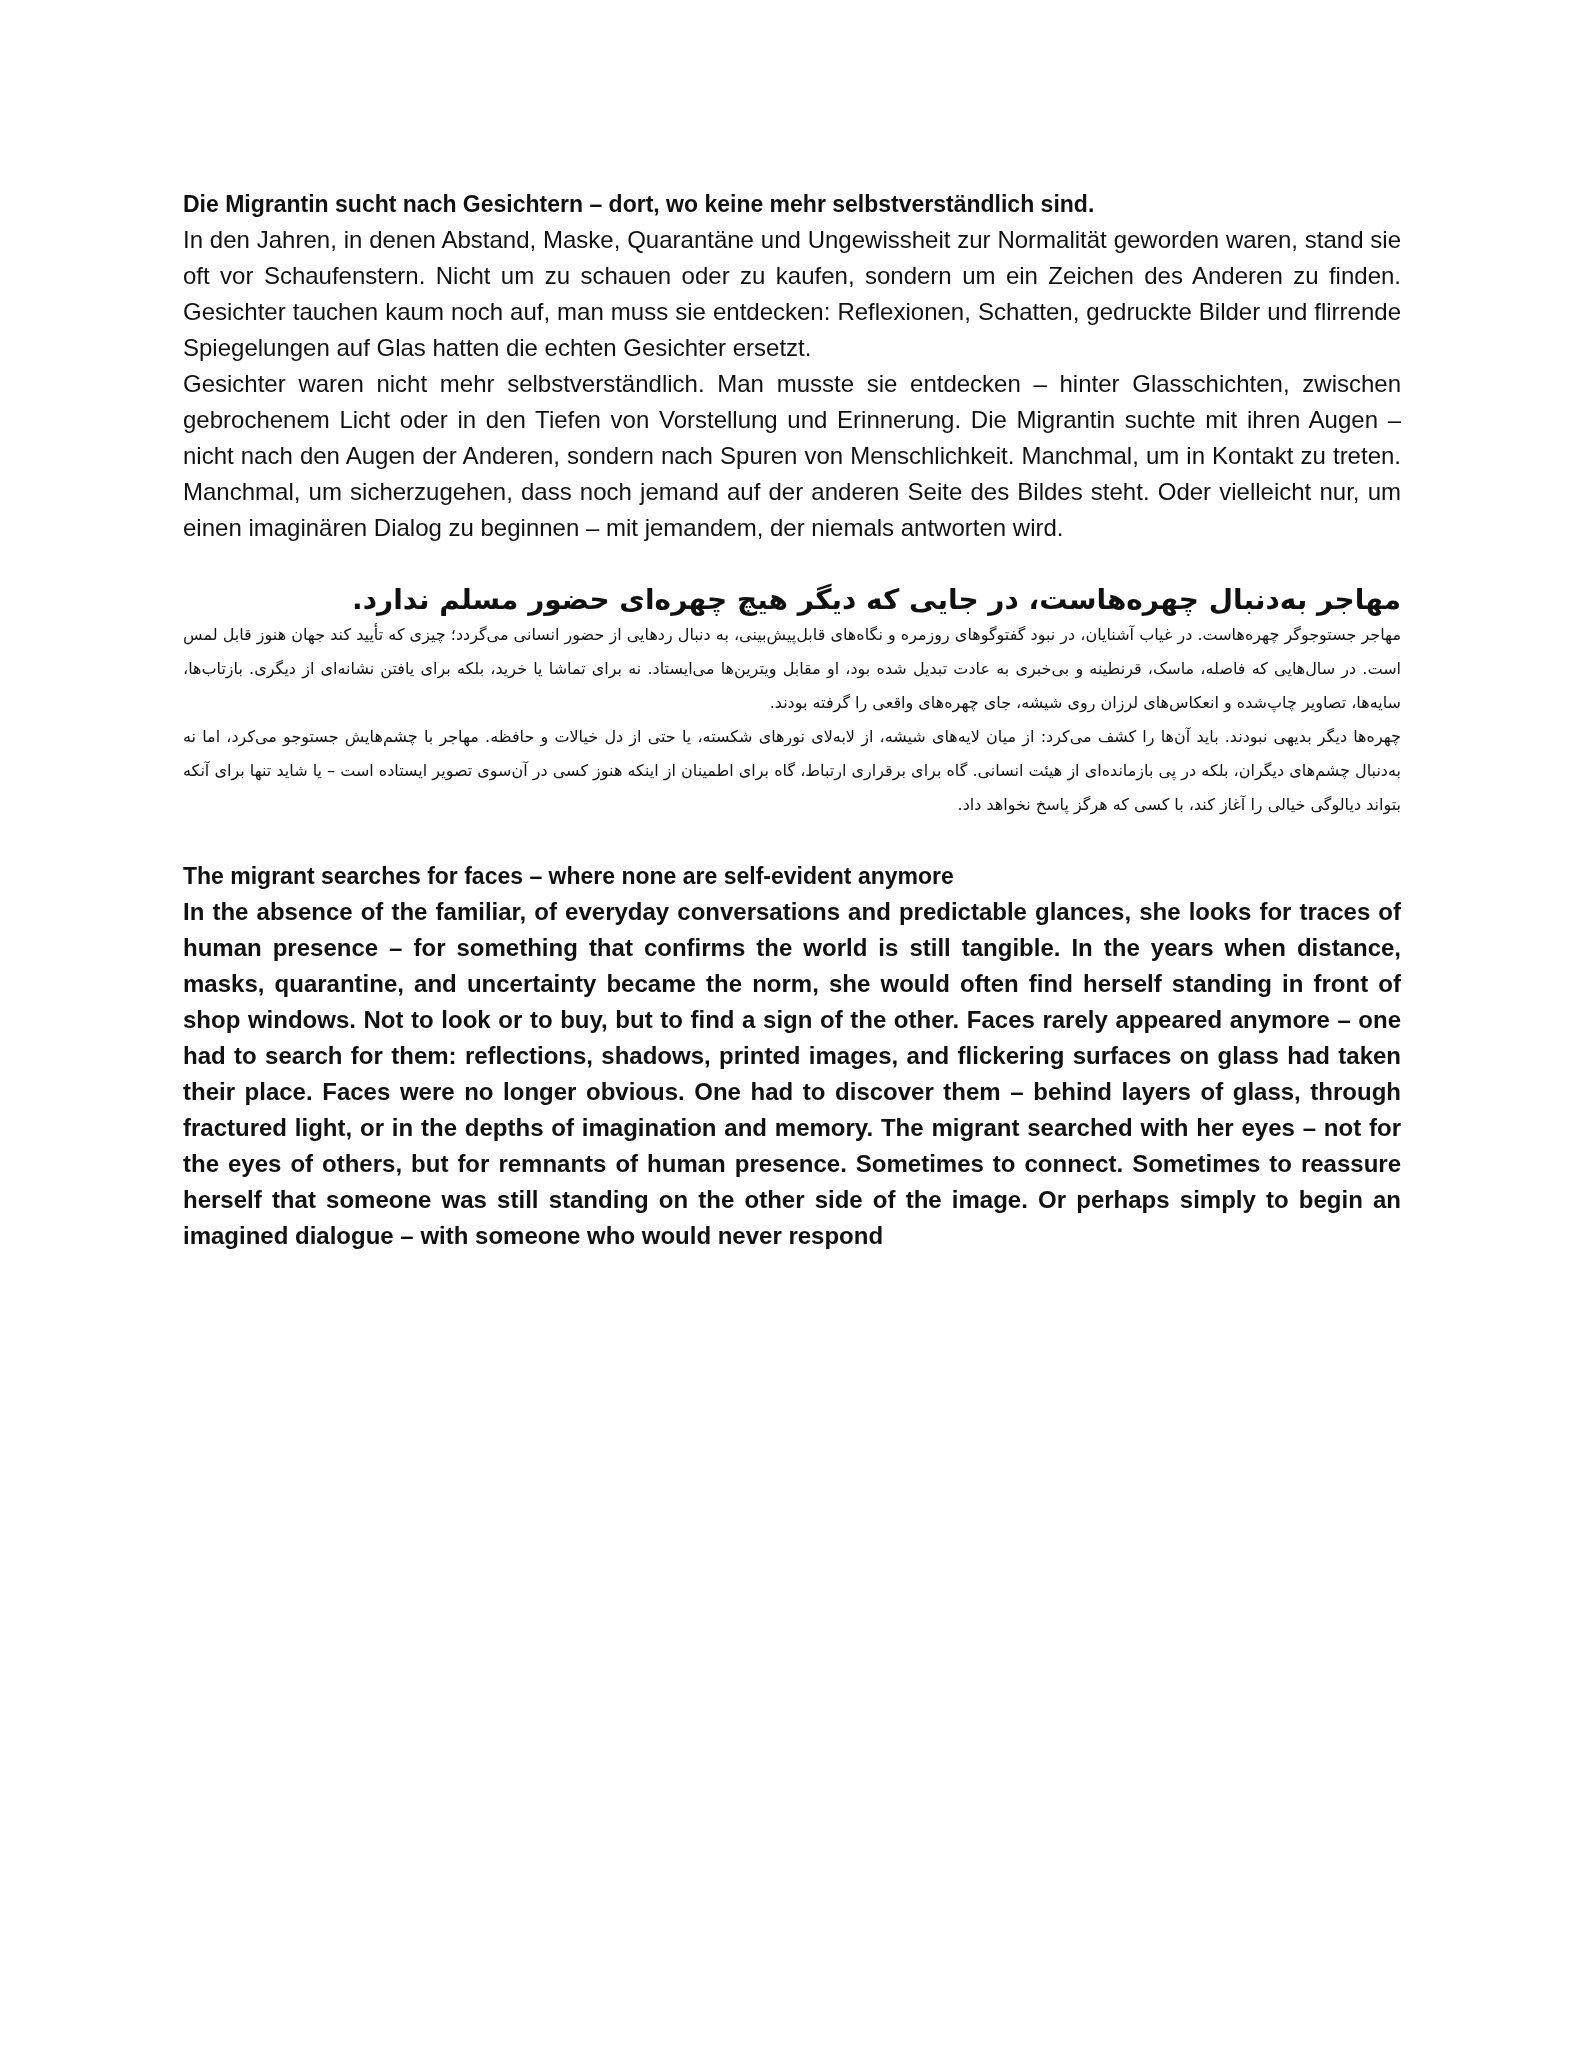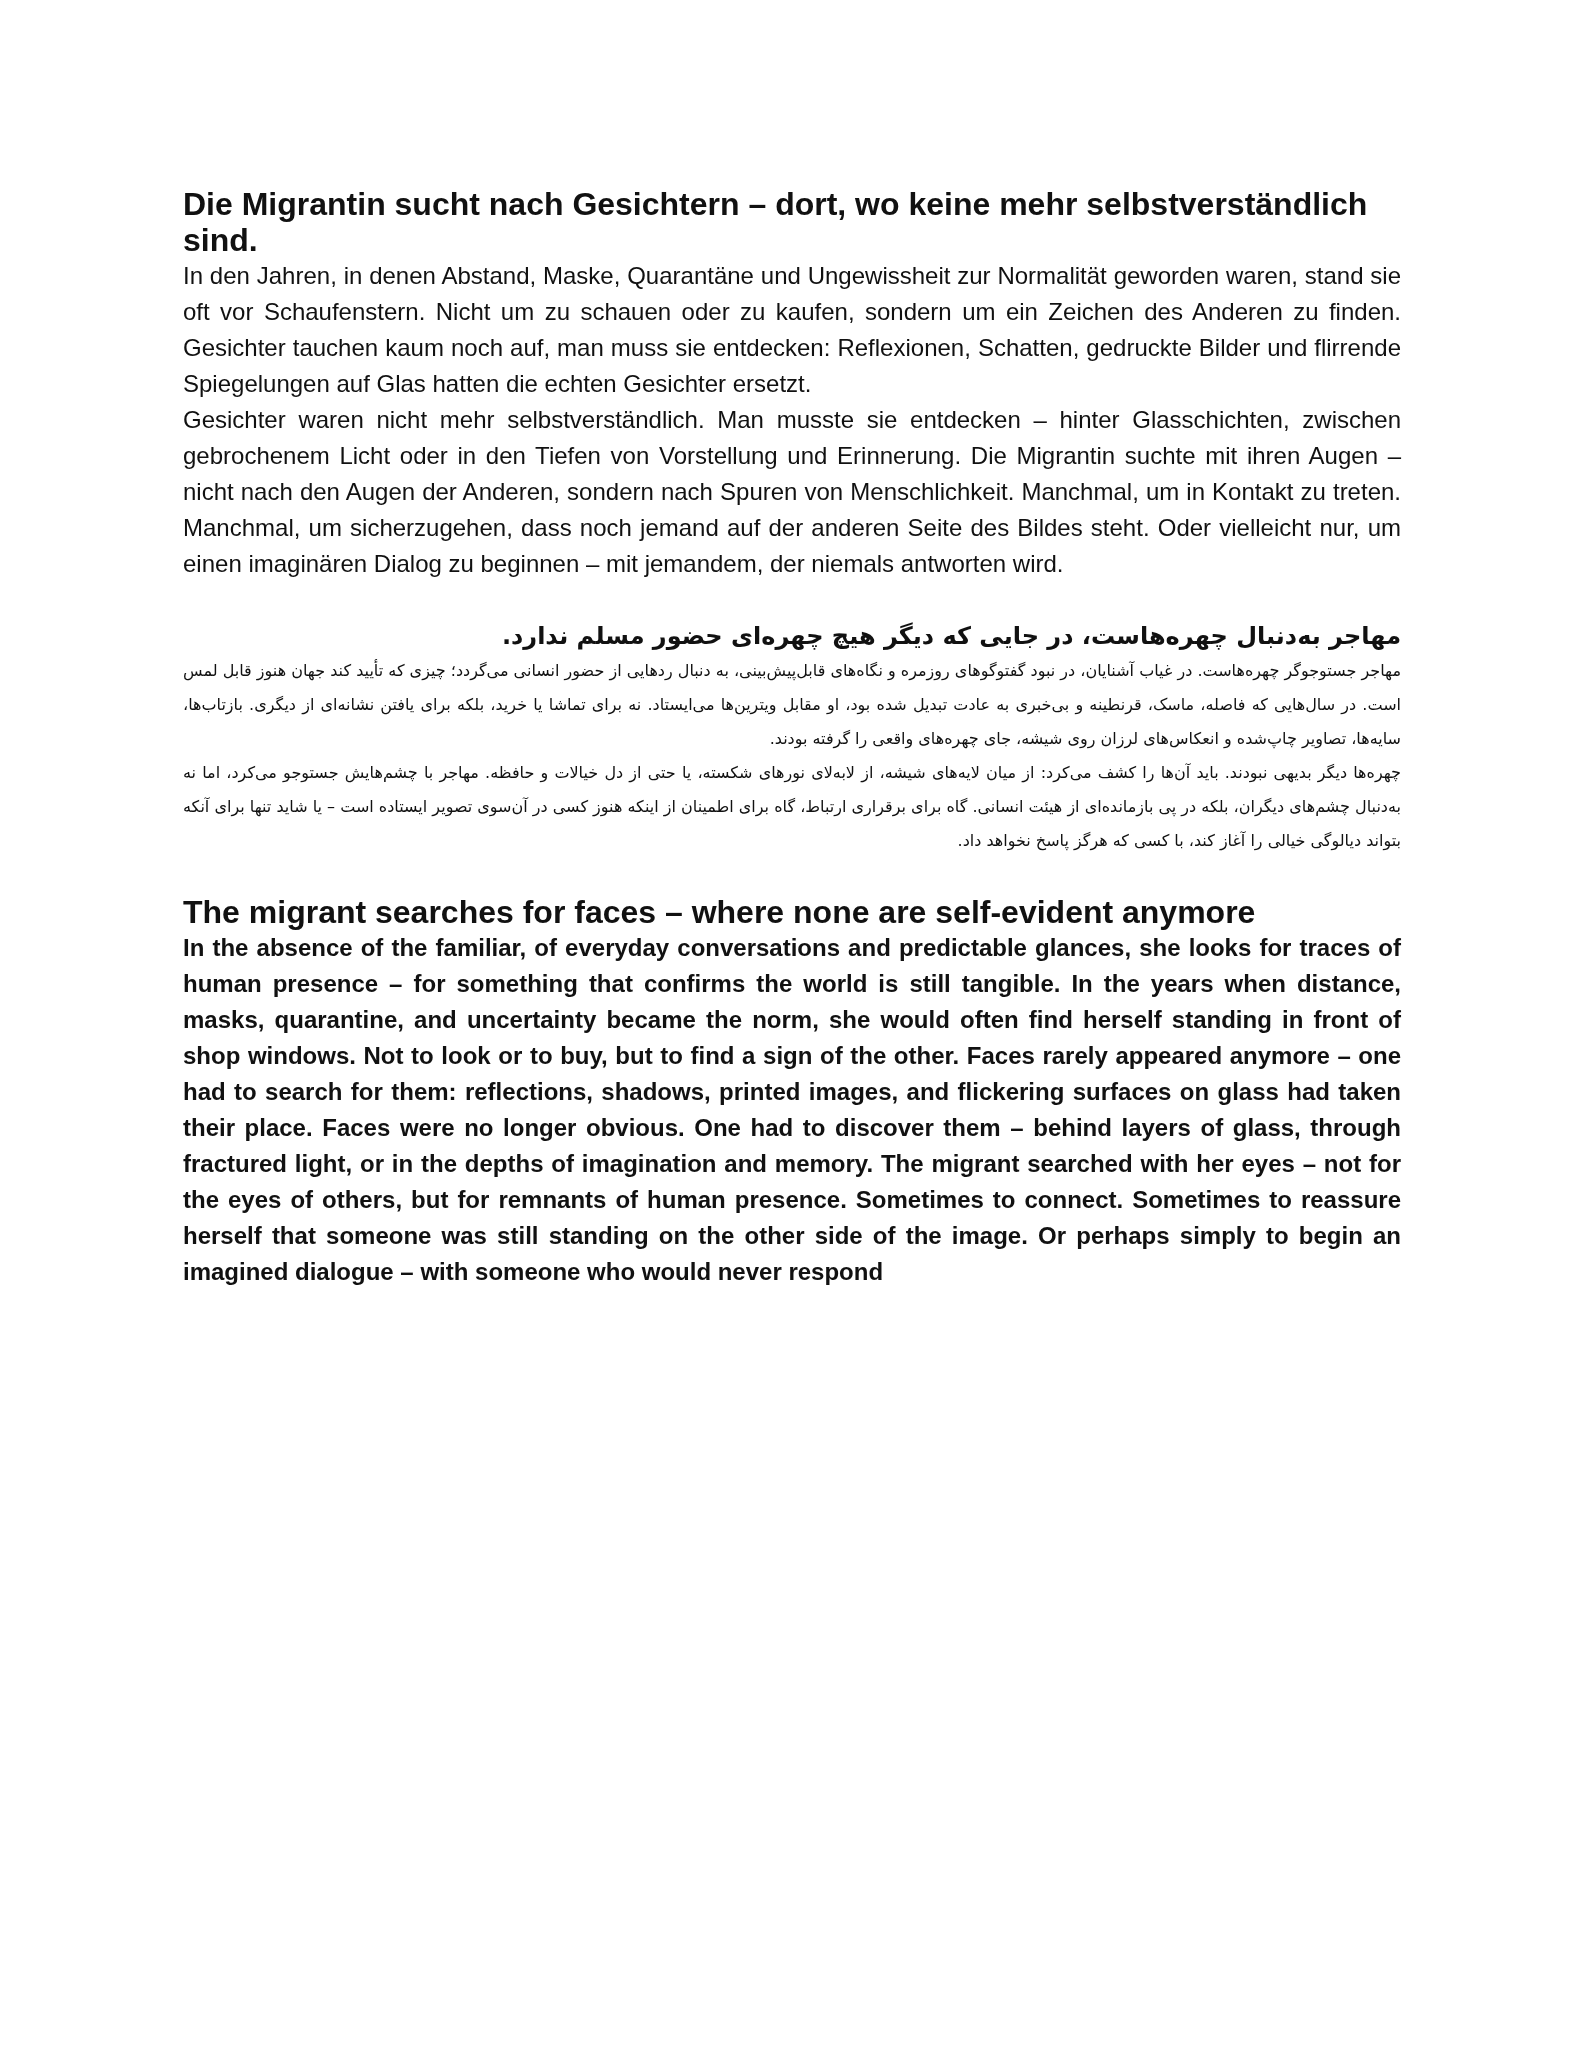--- a/index.html
+++ b/index.html
@@ -18,37 +18,37 @@
     }
     .section-number {
       font-weight: bold;
       font-size: 24px;
       line-height: 30px;
       margin: 0 0 36px 0;
     }
     .block { margin: 0 0 36px 0; }
     .heading {
       font-weight: bold;
-      font-size: 32px;
+      font-size: 23px;
       line-height: 36px;
       margin: 0;
     }
     .para {
       font-size: 24px;
       line-height: 36px;
       margin: 0;
       text-align: justify;
     }
     .para.last-left { text-align-last: left; font-weight: bold; }
     .rtl {
       direction: rtl;
       text-align: justify;
       font-family: "DejaVu Sans", sans-serif;
     }
-    .rtl .heading { font-size: 24px; }
+    .rtl .heading { font-size: 28px; }
     .rtl .para { font-size: 16px; line-height: 34px; text-align-last: right; }
   </style>
 </head>
 <body>
 
 <main class="page">
 
   <section class="block" lang="de">
     <p class="heading">Die Migrantin sucht nach Gesichtern – dort, wo keine mehr selbstverständlich sind.</p>
     <p class="para">In den Jahren, in denen Abstand, Maske, Quarantäne und Ungewissheit zur Normalität geworden waren, stand sie oft vor Schaufenstern. Nicht um zu schauen oder zu kaufen, sondern um ein Zeichen des Anderen zu finden. Gesichter tauchen kaum noch auf, man muss sie entdecken: Reflexionen, Schatten, gedruckte Bilder und flirrende Spiegelungen auf Glas hatten die echten Gesichter ersetzt.</p>

